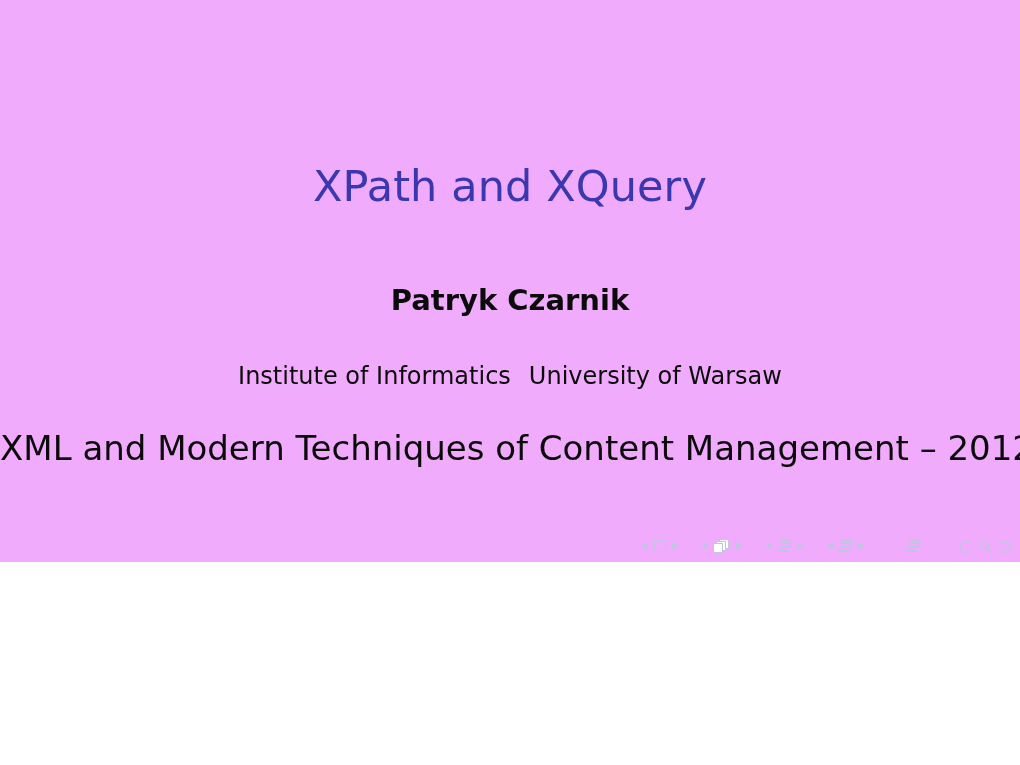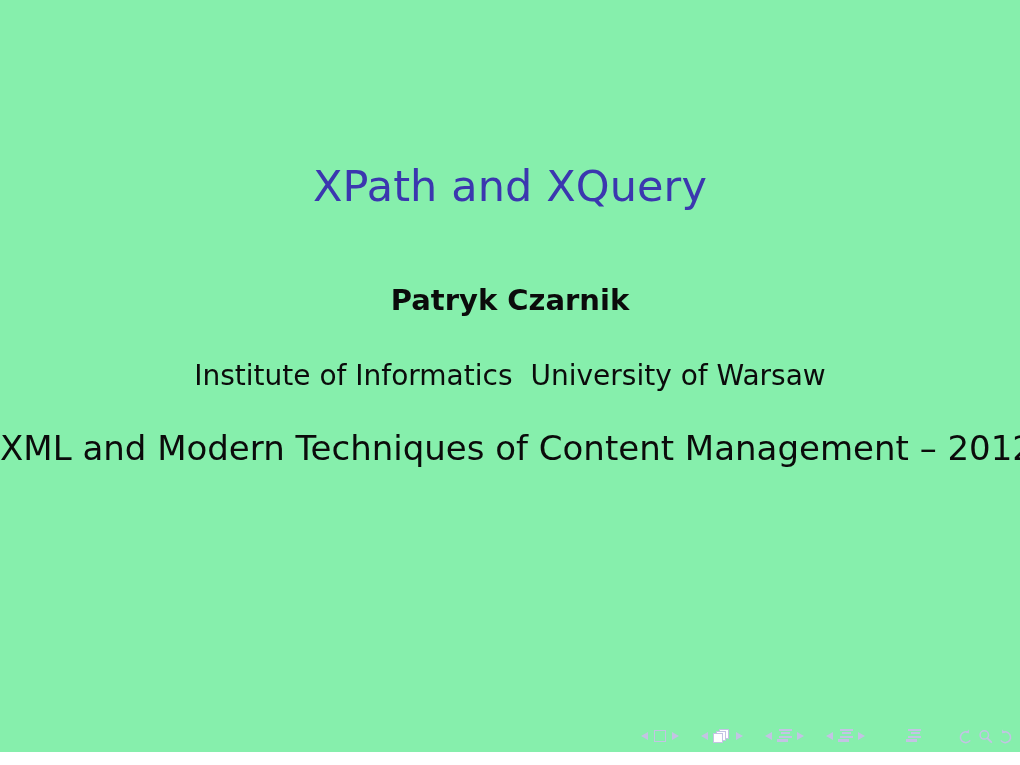--- a/index.html
+++ b/index.html
@@ -13,22 +13,22 @@
     background: #ffffff;
     font-family: "DejaVu Sans", "Liberation Sans", sans-serif;
     overflow: hidden;
     position: relative;
   }
 
   #slide {
     position: absolute;
     inset: 0;
     width: 1020px;
-    height: 752px;
-    background: #86efac;
+    height: 562px;
+    background: #f0abfc;
   }
 
   
   .titlepage {
     position: absolute;
     left: 0;
     top: 0;
     width: 1020px;
     text-align: center;
   }
@@ -59,21 +59,21 @@
     color: #0b0b0b;
     white-space: nowrap;
   }
 
   .institute {
     position: absolute;
     left: 0;
     top: 361px;
     width: 1020px;
     text-align: center;
-    font-size: 28px;
+    font-size: 24px;
     line-height: 30px;
     font-weight: normal;
     color: #0b0b0b;
     white-space: nowrap;
   }
   .institute .inst-sep {
     display: inline-block;
     width: 18px;
   }
 

